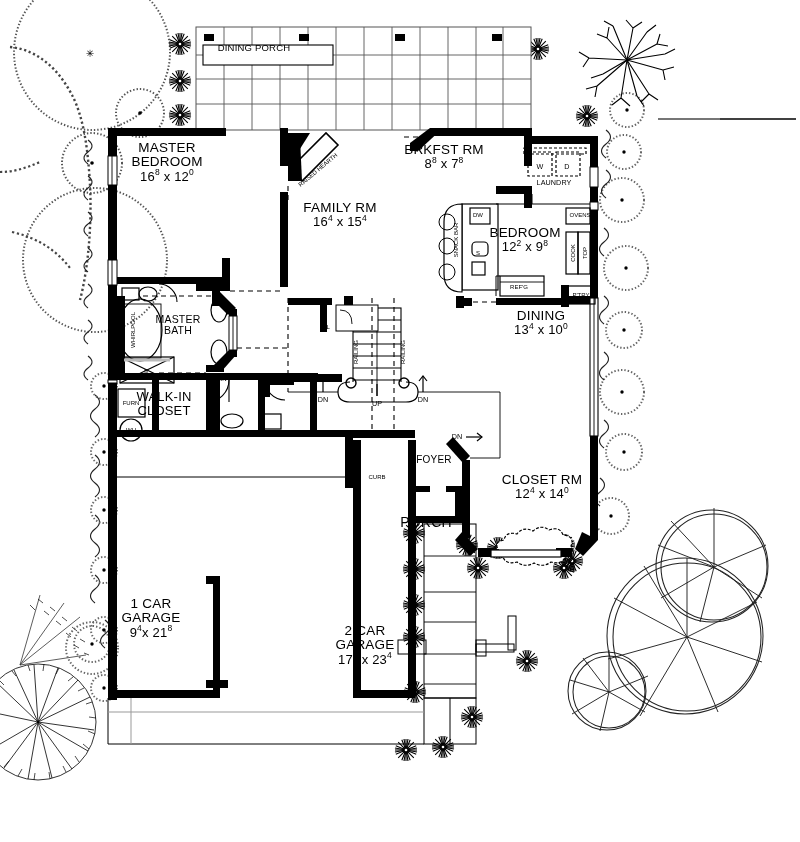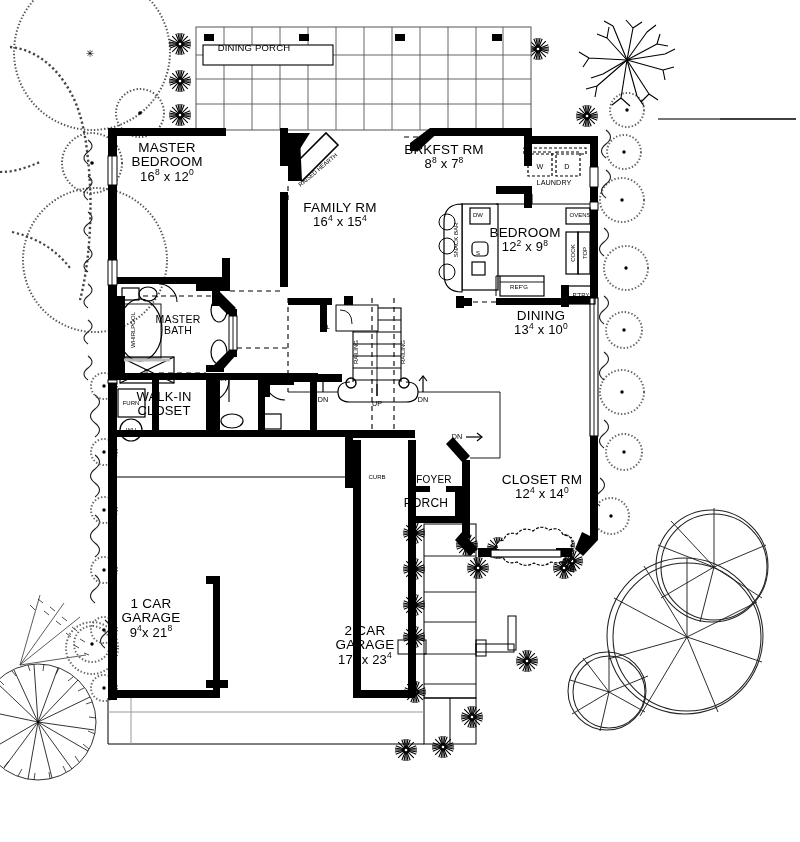--- a/index.html
+++ b/index.html
@@ -7,21 +7,21 @@
        font-family:"Liberation Sans","DejaVu Sans",sans-serif;color:#000;}
   #plan{position:relative;width:800px;height:842px;background:#fff;}
   #plan svg{position:absolute;left:0;top:0;}
   .lbl{position:absolute;white-space:nowrap;text-align:center;
        transform:translate(-50%,-50%);line-height:1.06;letter-spacing:.2px;}
   .room{font-size:13.5px;}
   .room .dim{font-size:13px;}
   .dim sup{font-size:8.5px;vertical-align:super;line-height:0;}
   .tiny{font-size:7.2px;letter-spacing:.1px;}
   .tiny6{font-size:6px;letter-spacing:0;}
-  .mid{font-size:12px;}
+  .mid{font-size:14px;margin-top:19px;}
   .mid10{font-size:10px;}
   .rot90{transform:translate(-50%,-50%) rotate(-90deg);}
   .rot45{transform:translate(-50%,-50%) rotate(-40deg);}
 </style>
 </head>
 <body>
 
 <div id="plan">
 
 <svg width="800" height="842" viewBox="0 0 800 842">
@@ -614,18 +614,18 @@
       <div class="lbl tiny6" style="left: 131px; top: 403px;">FURN</div>
       <div class="lbl tiny6" style="left: 131px; top: 430px;">WH</div>
       <div class="lbl tiny" style="left: 236px; top: 403px; margin-top: 32px;">PDR RM</div>
       <div class="lbl tiny6" style="left: 326px; top: 327px;">CL</div>
       <div class="lbl tiny6 rot90" style="left: 356px; top: 352px;">RAILING</div>
       <div class="lbl tiny6 rot90" style="left: 403px; top: 352px;">RAILING</div>
       <div class="lbl tiny" style="left: 323px; top: 400px;">DN</div>
       <div class="lbl tiny" style="left: 377px; top: 404px;">UP</div>
       <div class="lbl tiny" style="left: 423px; top: 400px;">DN</div>
       <div class="lbl tiny" style="left: 457px; top: 437px;">DN</div>
-      <div class="lbl mid10" style="left: 434px; top: 480px; text-align: right;">FOYER</div>
+      <div class="lbl mid10" style="left: 434px; top: 460px; text-align: right;">FOYER</div>
       <div class="lbl tiny6" style="left: 377px; top: 477px;">CURB</div>
       <div class="lbl mid" style="left: 426px; top: 503px;">PORCH</div>
     </div>
 
 </div>
 
 </body></html>

